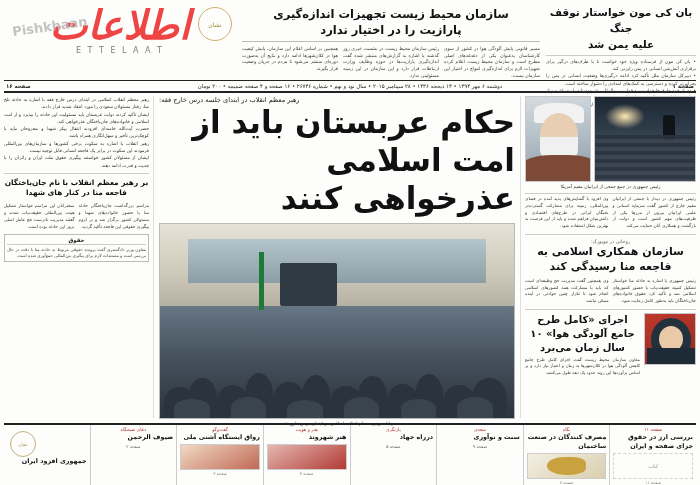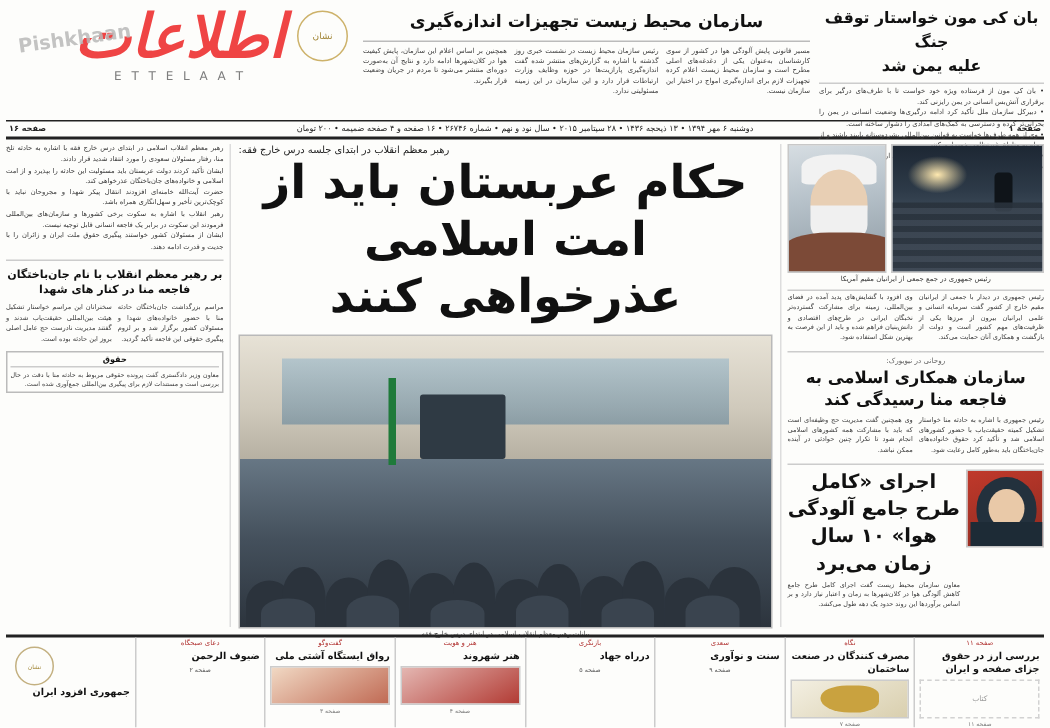--- a/index.html
+++ b/index.html
@@ -275,21 +275,21 @@
   .mini-photo .m-scarf {
     position:absolute; left:6px; top:4px; width:40px;height:42px;
     border-radius:50% 50% 45% 45%; background:#23313d; z-index:0;
   }
   .mini-photo .m-body {
     position:absolute; left:2px; bottom:0; width:48px; height:16px;
     background:#1d2b36;
   }
   .mini-txt { flex:1; }
   .mini-txt .mt-h {
-    font-size: 13px; font-weight:bold; color:#111; line-height:1.4; text-align:center;
+    font-size: 10px; font-weight:bold; color:#111; line-height:1.4; text-align:center;
   }
   .mini-txt .mt-b {
     font-size: 4.3px; color:#3b3b3b; line-height:1.5; text-align:justify; margin-top:2px;
   }
 
   
   .col-center {
     flex: 1 1 auto;
     direction: rtl;
     padding: 0 5px;
@@ -297,21 +297,21 @@
   .over-kicker {
     font-size: 6.6px;
     color: #222;
     text-align: left;
     margin-bottom: 0;
   }
   .headline {
     font-size: 31px;
     font-weight: bold;
     color: #111;
-    text-align: center;
+    text-align: right;
     line-height: 1.22;
     letter-spacing: -0.5px;
   }
   .main-photo {
     margin-top: 6px;
     height: 196px;
     background: linear-gradient(180deg,#cfd6dc 0%,#aab6c0 14%,#6a7a88 40%,#44505c 70%,#2c343d 100%);
     position: relative;
     overflow: hidden;
     border: 1px solid #b9b9b9;
@@ -438,20 +438,21 @@
       <div class="bullets">
         <span>• بان کی مون از فرستاده ویژه خود خواست تا با طرف‌های درگیر برای برقراری آتش‌بس انسانی در یمن رایزنی کند.</span>
         <span>• دبیرکل سازمان ملل تأکید کرد ادامه درگیری‌ها وضعیت انسانی در یمن را بحرانی‌تر کرده و دسترسی به کمک‌های امدادی را دشوار ساخته است.</span>
         <span>• وی از همه طرف‌ها خواست به قوانین بین‌المللی بشردوستانه پایبند باشند و از حمله به مناطق غیرنظامی خودداری کنند.</span>
         <span>• سازمان ملل خواستار گشایش فوری گذرگاه‌ها برای ارسال دارو و مواد غذایی به مناطق محاصره‌شده شد.</span>
       </div>
     </div>
 
     <div class="mast-mid">
       <div class="hl1">سازمان محیط زیست تجهیزات اندازه‌گیری</div>
+      <div class="hl2">پارازیت را در اختیار ندارد</div>
       <div class="rule"></div>
       <div class="small-cols">
         <div>مسیر قانونی پایش آلودگی هوا در کشور از سوی کارشناسان به‌عنوان یکی از دغدغه‌های اصلی مطرح است و سازمان محیط زیست اعلام کرده تجهیزات لازم برای اندازه‌گیری امواج در اختیار این سازمان نیست.</div>
         <div>رئیس سازمان محیط زیست در نشست خبری روز گذشته با اشاره به گزارش‌های منتشر شده گفت اندازه‌گیری پارازیت‌ها در حوزه وظایف وزارت ارتباطات قرار دارد و این سازمان در این زمینه مسئولیتی ندارد.</div>
         <div>همچنین بر اساس اعلام این سازمان، پایش کیفیت هوا در کلان‌شهرها ادامه دارد و نتایج آن به‌صورت دوره‌ای منتشر می‌شود تا مردم در جریان وضعیت قرار بگیرند.</div>
       </div>
     </div>
 
     <div class="mast-logo">
       <div class="logo-seal">نشان</div>

